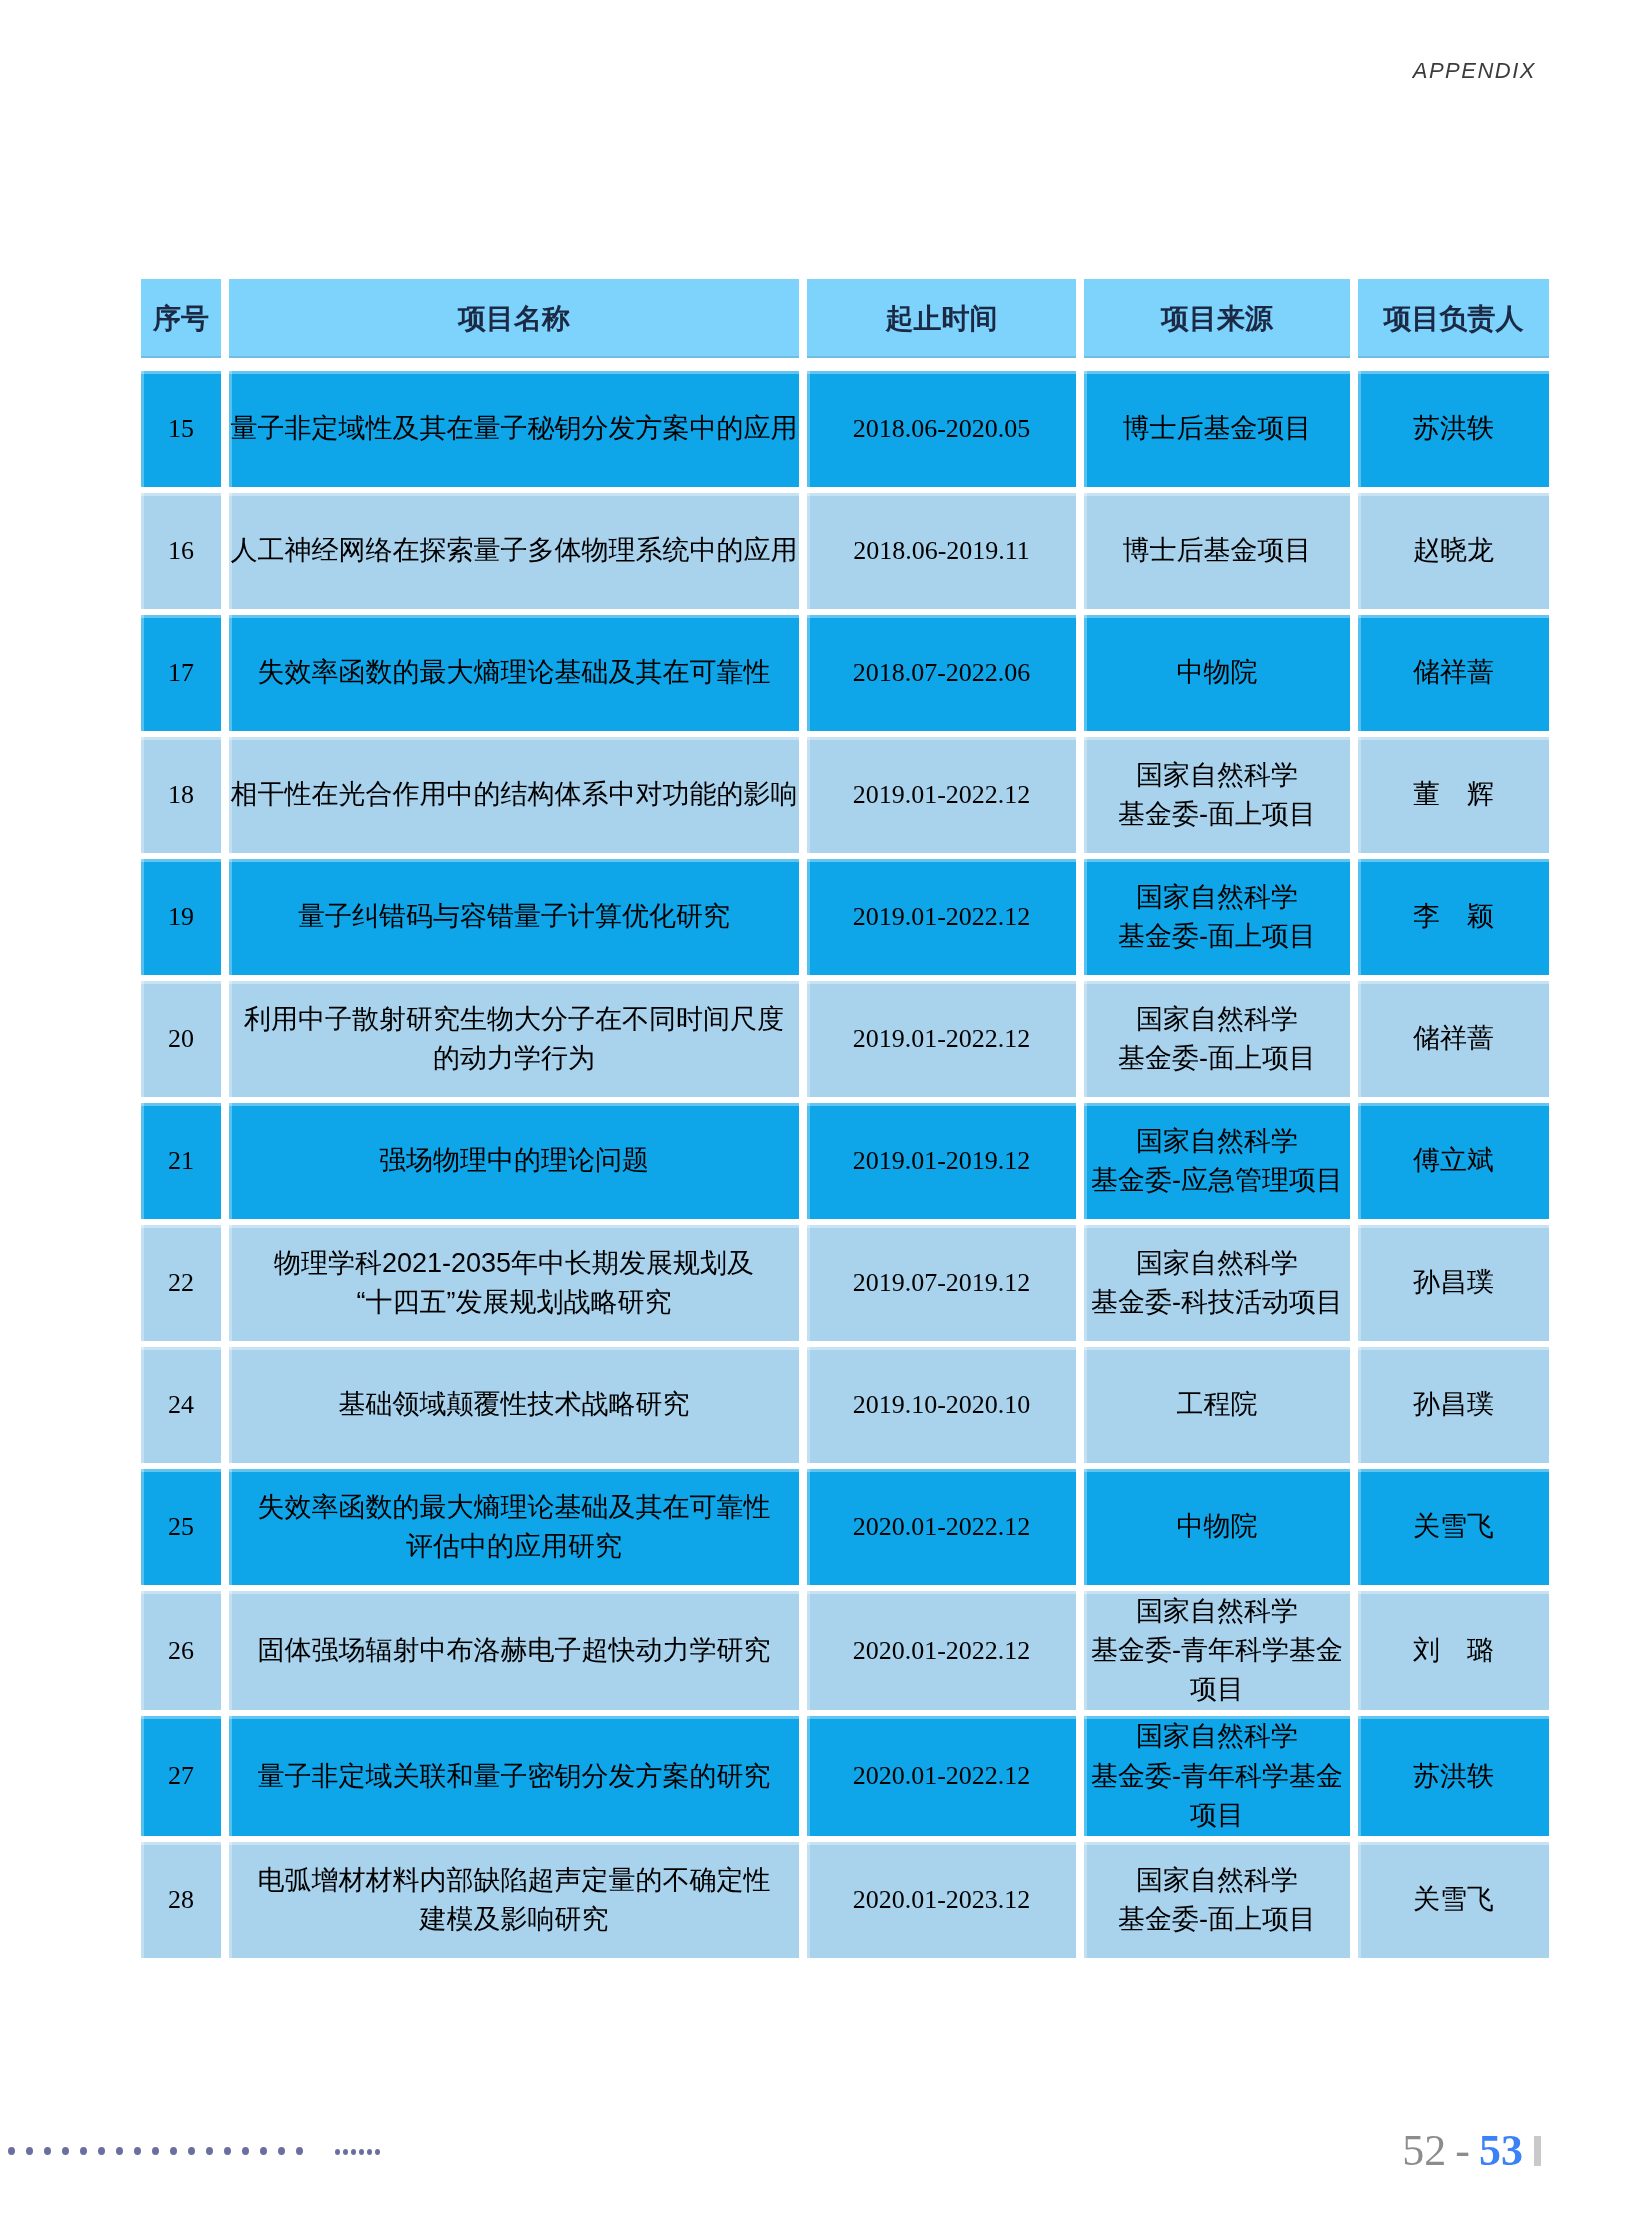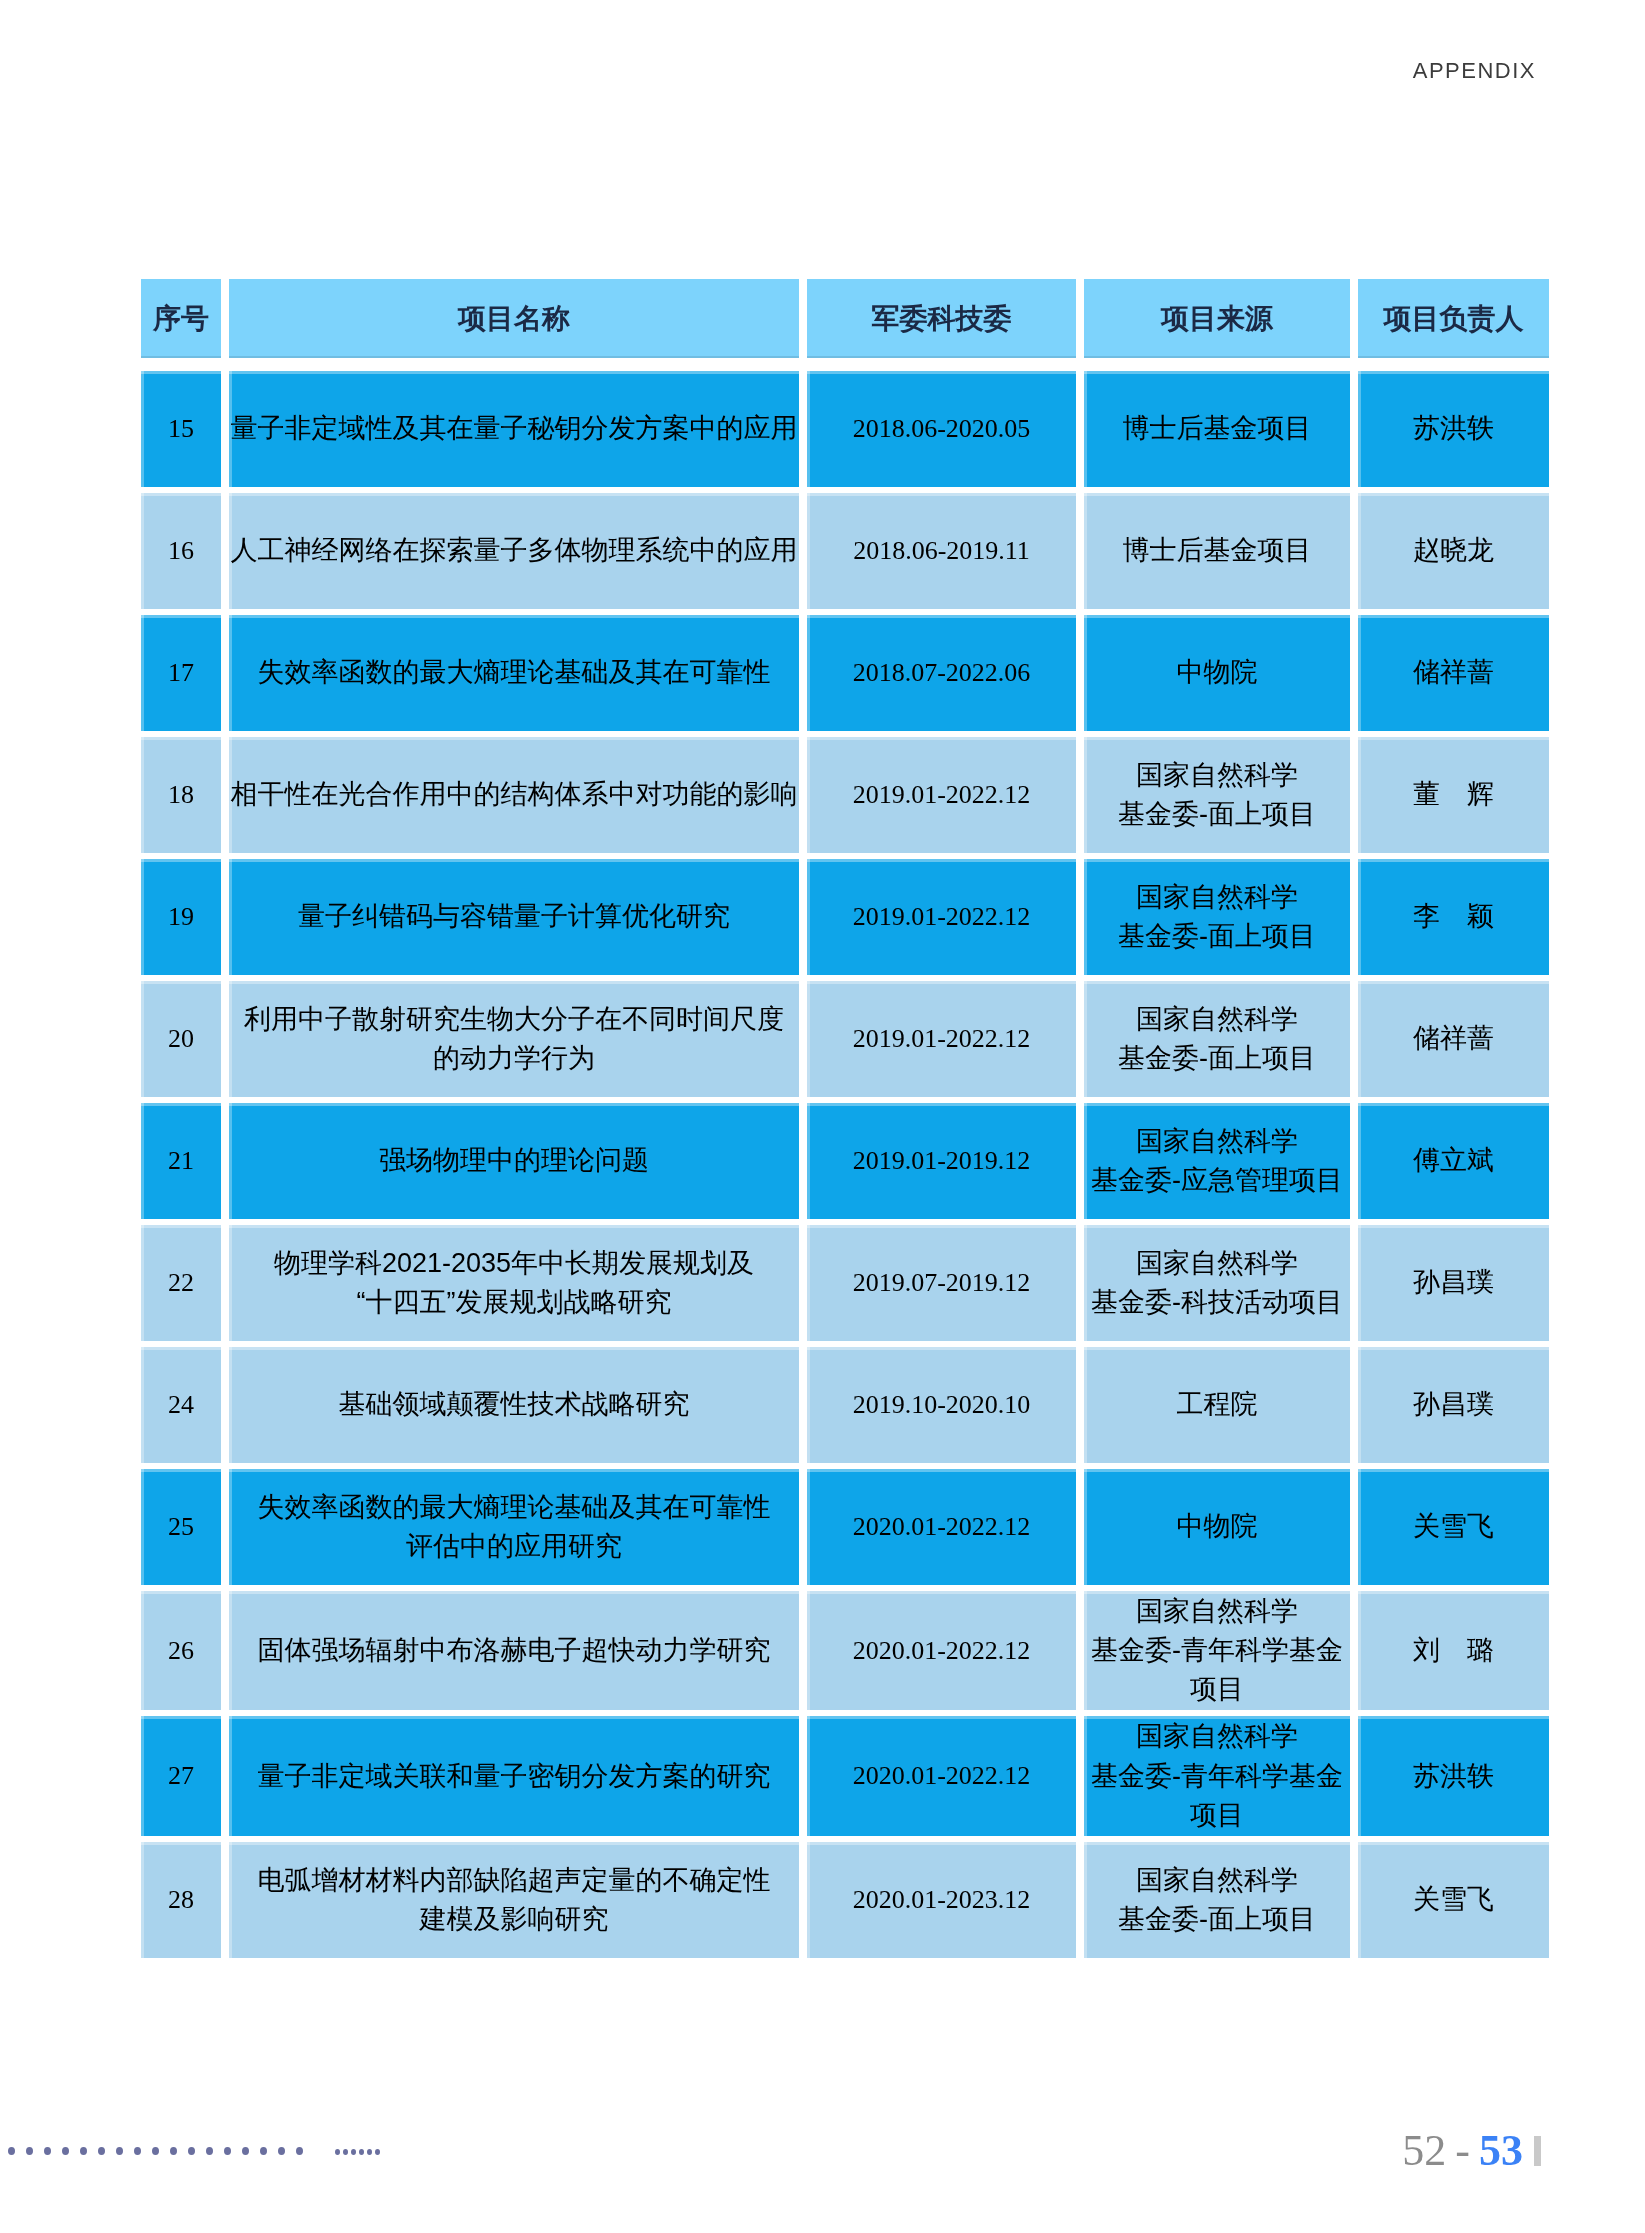--- a/index.html
+++ b/index.html
@@ -12,20 +12,21 @@
     font-family: "Liberation Sans", sans-serif;
   }
 
   .appendix {
     position: absolute;
     top: 58px;
     right: 110px;
     font-size: 22px;
     letter-spacing: 1.5px;
     color: #3c3c3c;
+    font-style: italic;
   }
 
   table.proj {
     position: absolute;
     left: 133px;
     top: 273px;
     border-collapse: separate;
     border-spacing: 8px 6px;
     table-layout: fixed;
     width: 1423px;
@@ -125,21 +126,21 @@
       <col class="c-no">
         <col class="c-name">
         <col class="c-period">
         <col class="c-source">
         <col class="c-leader">
     </colgroup>
     <thead>
       <tr>
         <th>序号</th>
         <th>项目名称</th>
-        <th>军委科技委</th>
+        <th>起止时间</th>
         <th>项目来源</th>
         <th>项目负责人</th>
       </tr>
     </thead>
     <tbody>
     <tr class="r-light">
       <td class="cell-no">15</td>
       <td class="cell-name">量子非定域性及其在量子秘钥分发方案中的应用</td>
       <td class="cell-period">2018.06-2020.05</td>
       <td class="cell-source">博士后基金项目</td>

